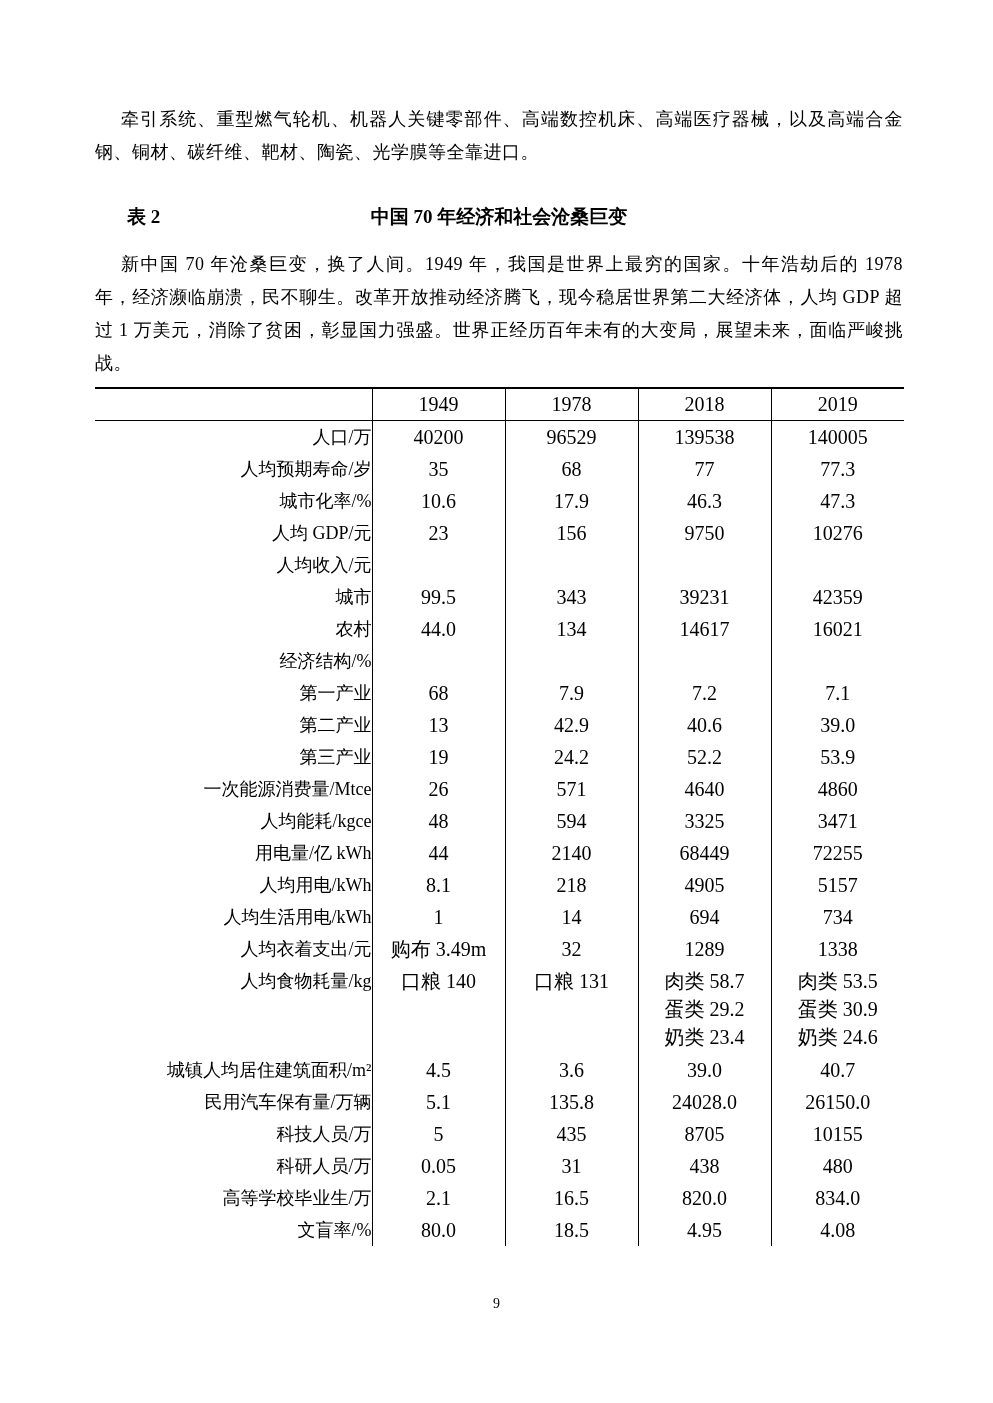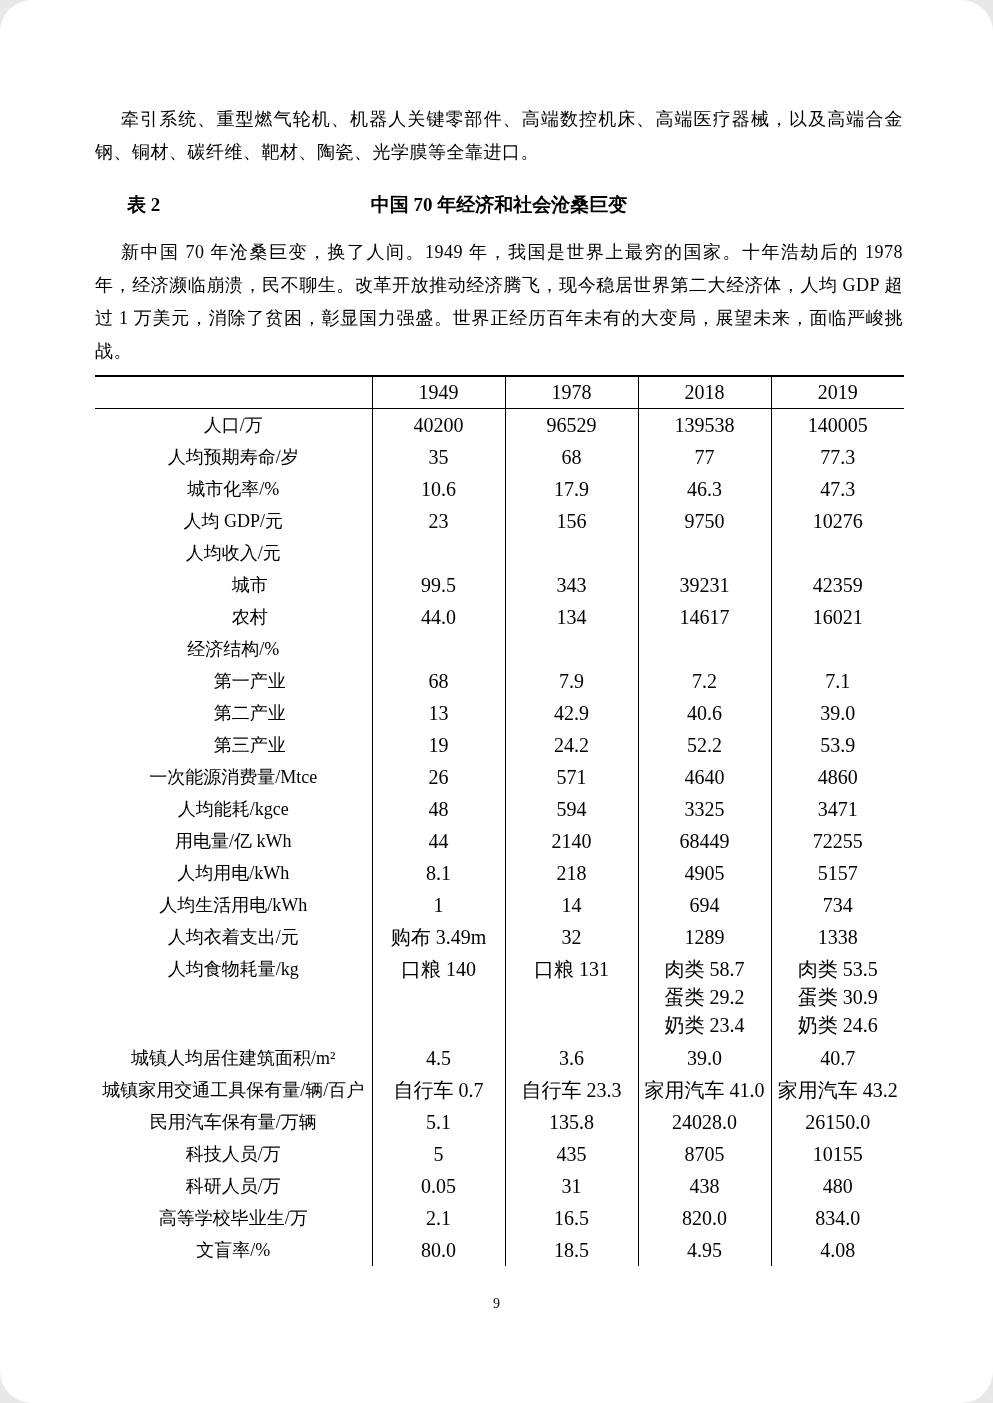--- a/index.html
+++ b/index.html
@@ -6,33 +6,32 @@
   .page {
     position: relative;
     width: 993px;
     height: 1403px;
     margin: 0 auto;
     background: #ffffff;
     box-sizing: border-box;
     padding-top: 103px;
     color: #000;
     font-family: "Liberation Serif", "DejaVu Serif", serif;
-    border-radius: 32px;
   }
   .body-text {
     margin: 0 90px 0 95px;
     font-size: 18px;
     line-height: 33px;
     text-align: justify;
     text-indent: 26px;
     letter-spacing: 0.5px;
   }
   .table-caption {
     position: relative;
-    margin: 24px 90px 0 95px;
+    margin: 36px 90px 0 95px;
     height: 24px;
     line-height: 24px;
     font-weight: bold;
     font-size: 19px;
     text-align: center;
   }
   .table-caption .tbl-label {
     position: absolute;
     left: 32px;
     top: 0;
@@ -56,21 +55,21 @@
   tbody td {
     height: 32px;
     line-height: 32px;
   }
   .col-data {
     border-left: 1.5px solid #000;
     text-align: center;
     font-size: 20px;
   }
   td.col-label {
-    text-align: center;
+    text-align: right;
     padding-left: 6px;
     font-size: 18px;
   }
   td.col-label.indent { padding-left: 33px; }
   tr.food-row td {
     height: auto;
     line-height: 28px;
     vertical-align: top;
     white-space: pre-line;
     padding-top: 2px;
@@ -248,27 +247,20 @@
 奶类 24.6</td>
         </tr>
         <tr>
           <td class="col-label">城镇人均居住建筑面积/m²</td>
           <td class="col-data">4.5</td>
           <td class="col-data">3.6</td>
           <td class="col-data">39.0</td>
           <td class="col-data">40.7</td>
         </tr>
         <tr>
-          <td class="col-label">城镇家用交通工具保有量/辆/百户</td>
-          <td class="col-data">自行车 0.7</td>
-          <td class="col-data">自行车 23.3</td>
-          <td class="col-data">家用汽车 41.0</td>
-          <td class="col-data">家用汽车 43.2</td>
-        </tr>
-        <tr>
           <td class="col-label">民用汽车保有量/万辆</td>
           <td class="col-data">5.1</td>
           <td class="col-data">135.8</td>
           <td class="col-data">24028.0</td>
           <td class="col-data">26150.0</td>
         </tr>
         <tr>
           <td class="col-label">科技人员/万</td>
           <td class="col-data">5</td>
           <td class="col-data">435</td>

